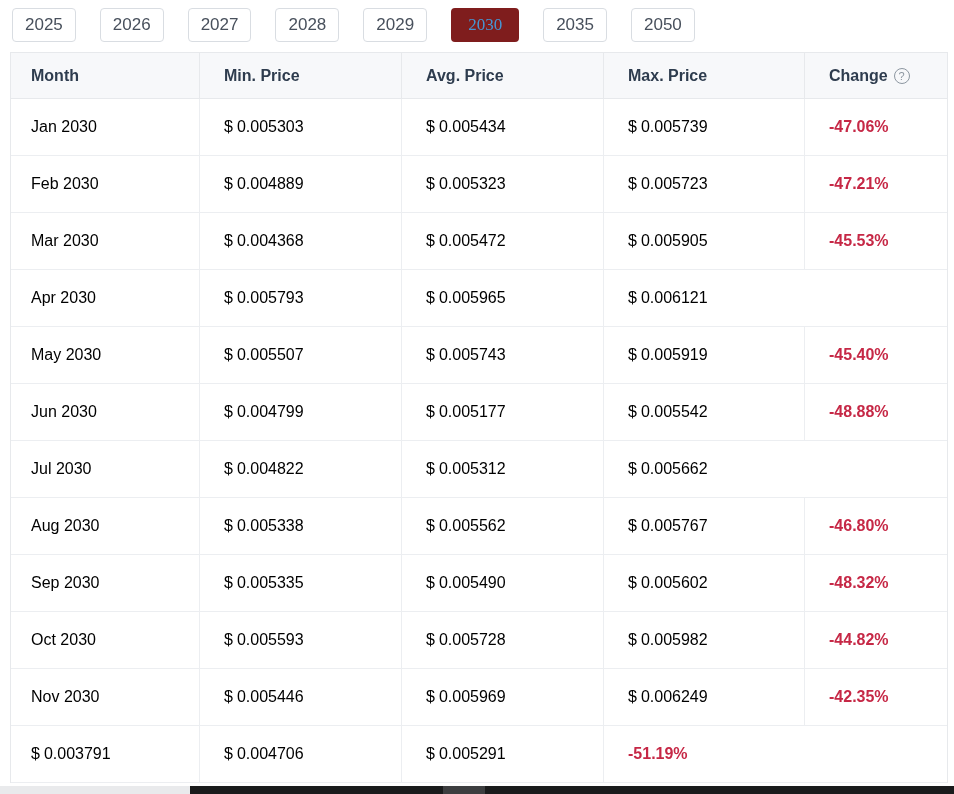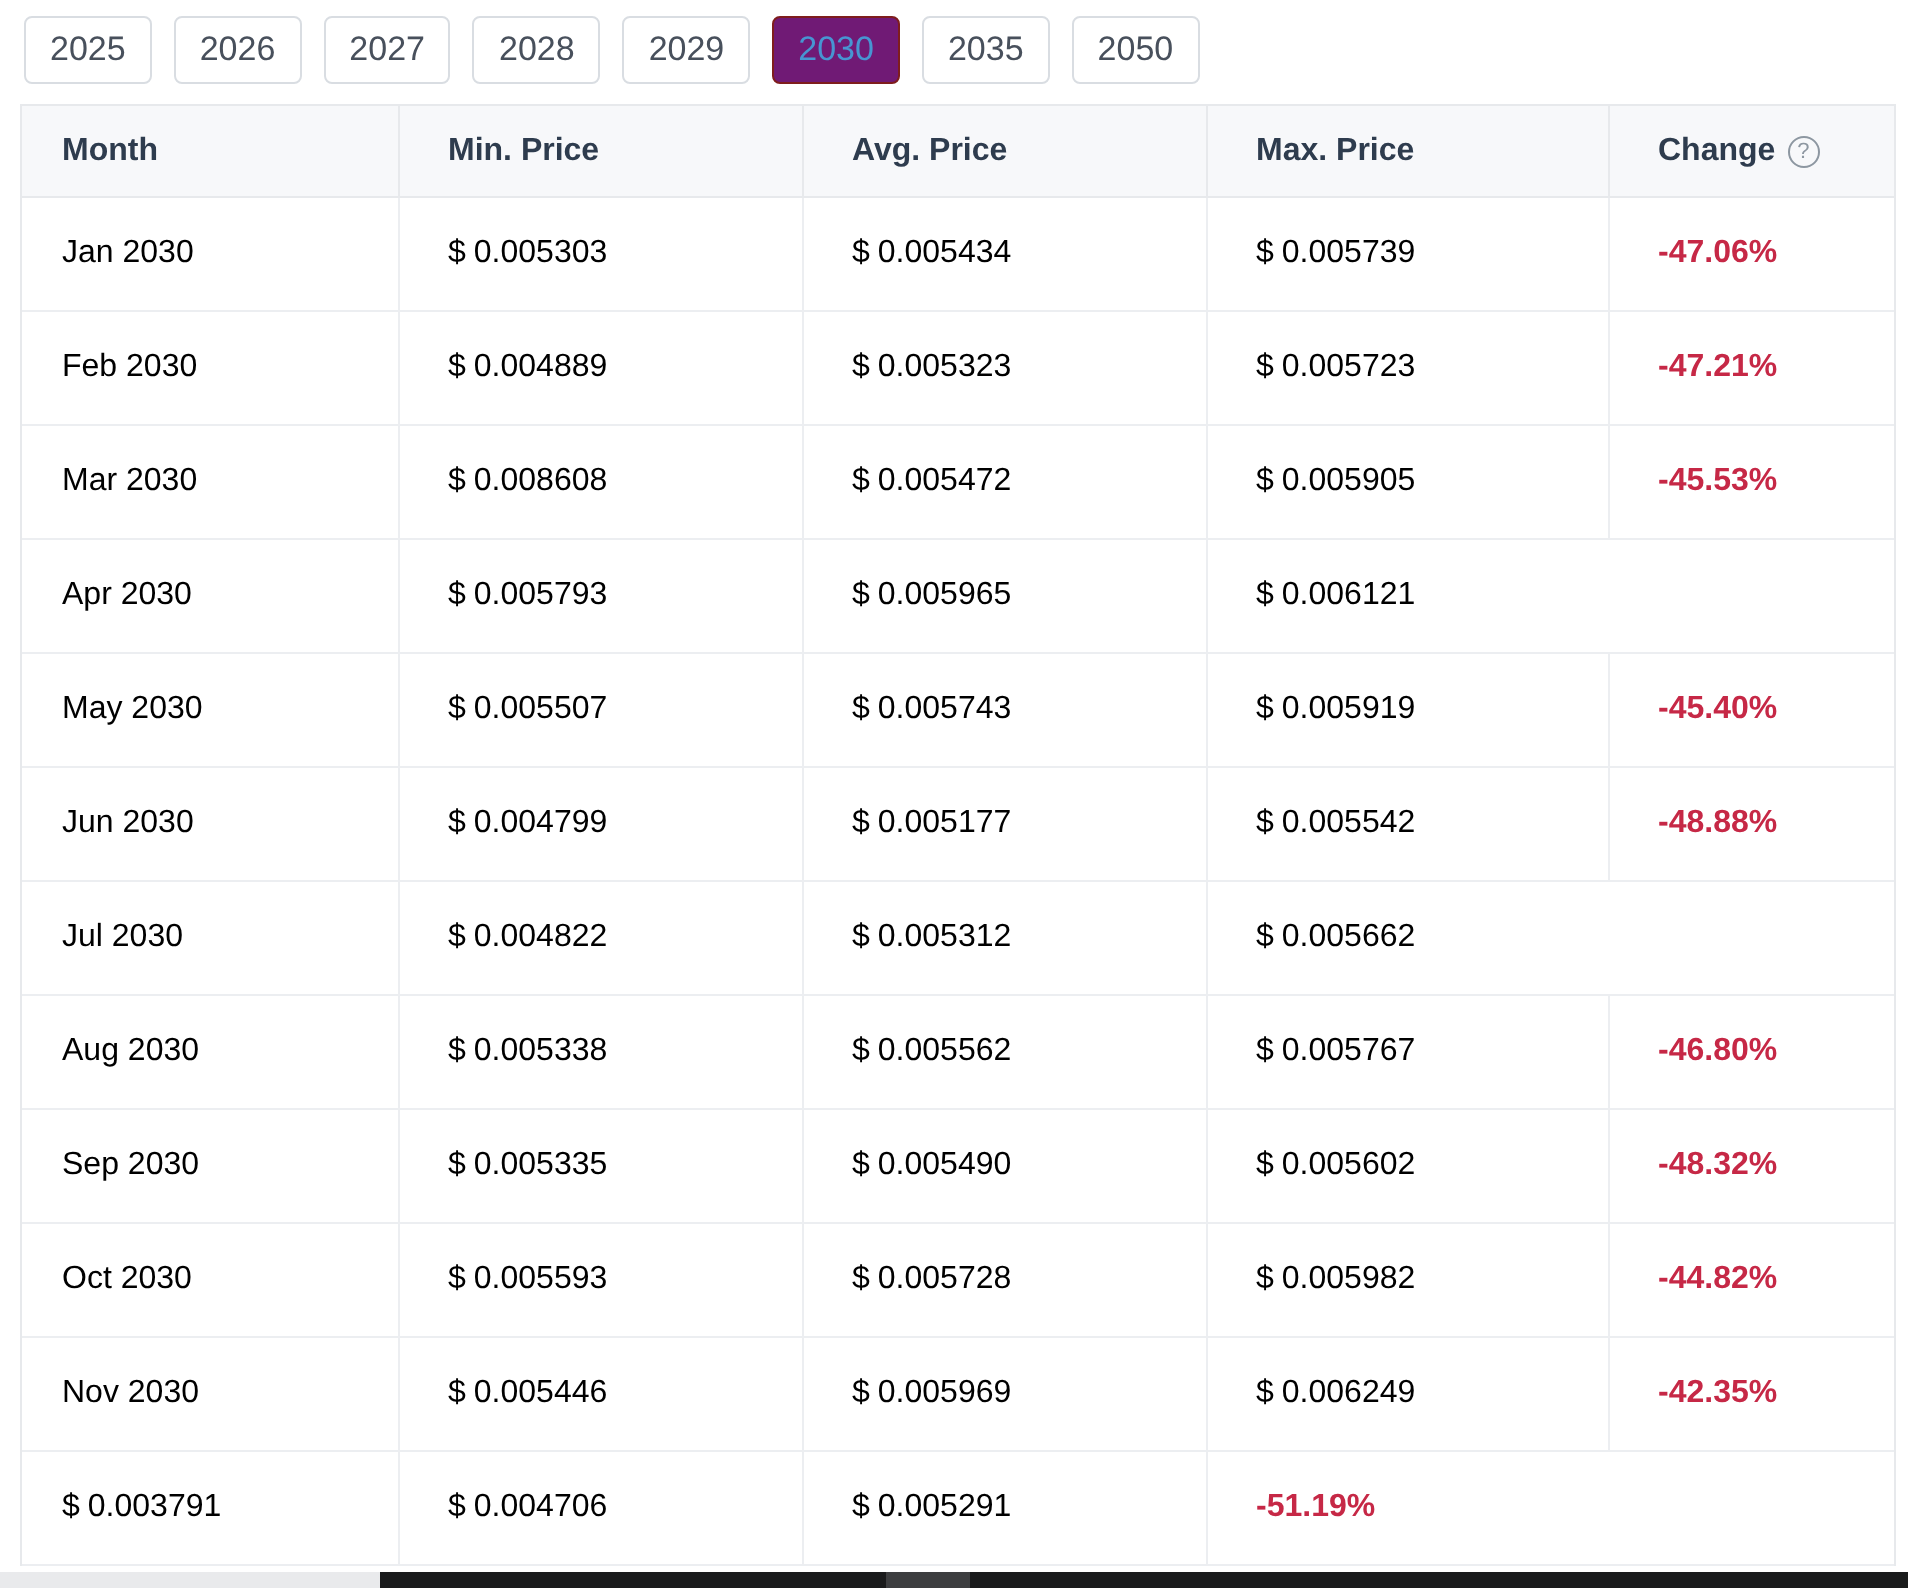--- a/index.html
+++ b/index.html
@@ -1,28 +1,28 @@
 <!DOCTYPE html>
 <html><head>
 <meta charset="utf-8">
 <style>
   * { margin:0; padding:0; box-sizing:border-box; }
   html,body { width:954px; height:794px; background:#ffffff; overflow:hidden;
               font-family:"Liberation Sans", sans-serif; }
 
   
-  .tabs { position:absolute; left:12px; top:8px; display:flex; gap:11px; }
+  .tabs { position:absolute; left:12px; top:8px; display:flex; gap:24px; }
   .tab {
     min-width:63px; height:34px; display:flex; align-items:center; justify-content:center;
     background:#ffffff; border:1px solid #d9dde2; border-radius:4px;
     font-size:17px; font-weight:500; color:#48505c; cursor:pointer;
     padding:0 12px;
   }
   .tab.active {
-    background:#701a75; border:1px solid #7f1d1d; color:#4795d2;
+    background:#7f1d1d; border:5px solid #7f1d1d; color:#4795d2;font-family:Liberation Serif, serif;
   }
 
   
   .table {
     position:absolute; left:10px; top:52px; width:938px;
     border:1px solid #e7e9ec; border-bottom:none; background:#ffffff;
   }
   .thead, .tr {
     display:grid;
     grid-template-columns:188px 202px 202px 201px 1fr;
@@ -119,21 +119,21 @@
     <div class="td">
       <span class="cur">$</span>
           <span class="val">0.005723</span>
     </div>
     <div class="td td-change">-47.21%</div>
   </div>
       <div class="tr">
     <div class="td">Mar 2030</div>
     <div class="td">
       <span class="cur">$</span>
-          <span class="val">0.008608</span>
+          <span class="val">0.004368</span>
     </div>
     <div class="td">
       <span class="cur">$</span>
           <span class="val">0.005472</span>
     </div>
     <div class="td">
       <span class="cur">$</span>
           <span class="val">0.005905</span>
     </div>
     <div class="td td-change">-45.53%</div>

